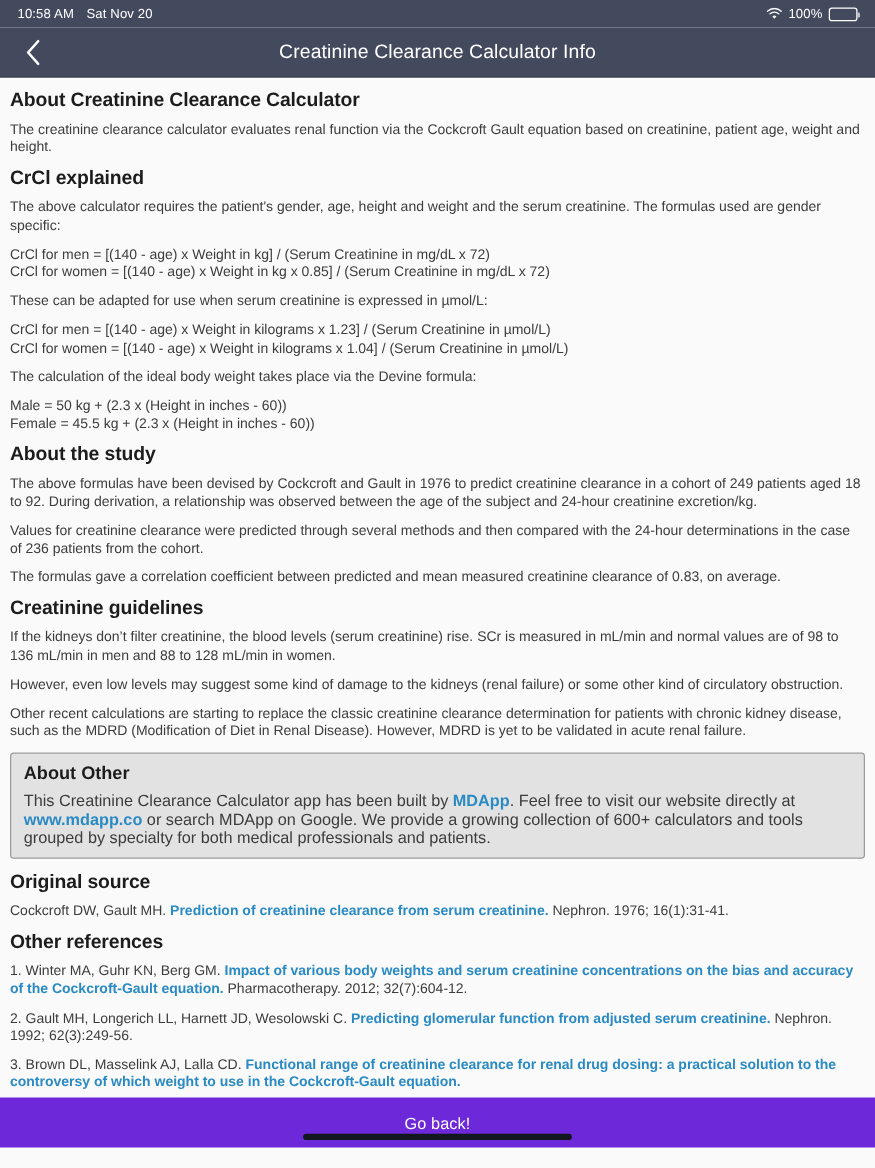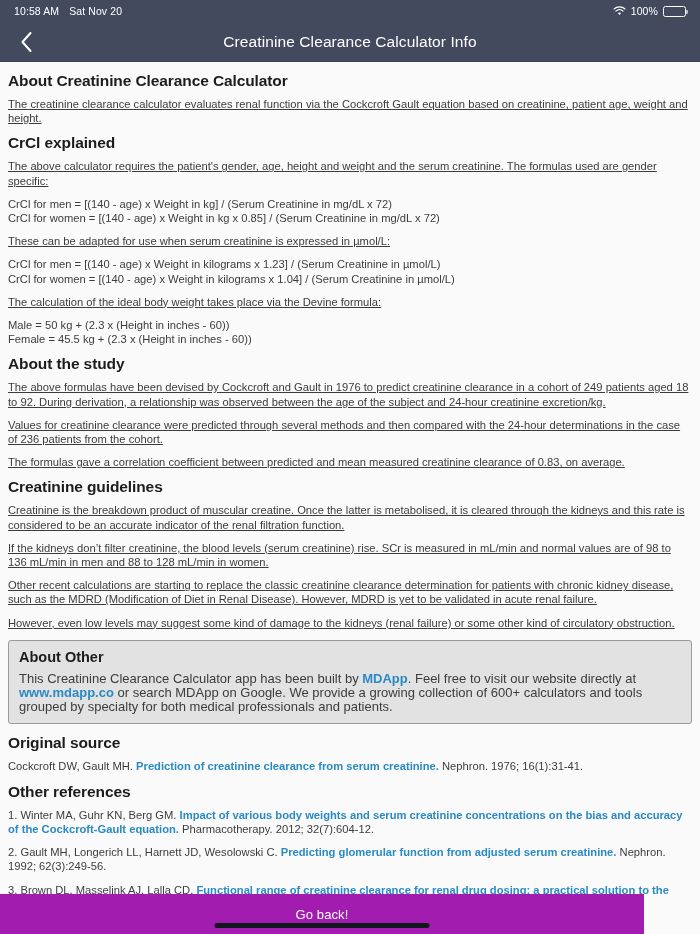--- a/index.html
+++ b/index.html
@@ -92,21 +92,20 @@
     margin: 9px 0 7px 0;
     letter-spacing: -.1px;
   }
   h2.section-title:first-child { margin-top: 1px; }
 
   p.para {
     font-size: 11.2px;
     line-height: 14.2px;
     color: #3c3c3c;
     margin: 0 0 9px 0;
-    text-decoration: underline;
   }
   p.para:last-child { margin-bottom: 0; }
 
   .formula {
     font-size: 11.2px;
     line-height: 14.2px;
     color: #3c3c3c;
     margin: 0 0 9px 0;
     white-space: pre-line;
   }
@@ -141,24 +140,24 @@
   .ref {
     font-size: 11.2px;
     line-height: 14.2px;
     color: #3c3c3c;
     margin: 0 0 9px 0;
   }
 
   
   .bottom-bar {
     position: absolute;
-    left: 0; bottom: 0;
-    width: 644px;
+    left: 0; bottom: 16px;
+    width: 700px;
     height: 40px;
-    background: #a21caf;
+    background: #6d28d9;
     display: flex;
     align-items: center;
     justify-content: center;
     cursor: pointer;
   }
   .bottom-bar-label {
     color: #ffffff;
     font-size: 13px;
     letter-spacing: .1px;
   }
@@ -220,24 +219,23 @@
   <p class="para">The calculation of the ideal body weight takes place via the Devine formula:</p>
   <div class="formula">Male = 50 kg + (2.3 x (Height in inches - 60))
 Female = 45.5 kg + (2.3 x (Height in inches - 60))</div>
 
   <h2 class="section-title">About the study</h2>
   <p class="para">The above formulas have been devised by Cockcroft and Gault in 1976 to predict creatinine clearance in a cohort of 249 patients aged 18 to 92. During derivation, a relationship was observed between the age of the subject and 24-hour creatinine excretion/kg.</p>
   <p class="para">Values for creatinine clearance were predicted through several methods and then compared with the 24-hour determinations in the case of 236 patients from the cohort.</p>
   <p class="para">The formulas gave a correlation coefficient between predicted and mean measured creatinine clearance of 0.83, on average.</p>
 
   <h2 class="section-title">Creatinine guidelines</h2>
-  <p class="para">Creatinine is the breakdown product of muscular creatine. Once the latter is metabolised, it is cleared through the kidneys and this rate is considered to be an accurate indicator of the renal filtration function.</p>
   <p class="para">If the kidneys don’t filter creatinine, the blood levels (serum creatinine) rise. SCr is measured in mL/min and normal values are of 98 to 136 mL/min in men and 88 to 128 mL/min in women.</p>
+  <p class="para">However, even low levels may suggest some kind of damage to the kidneys (renal failure) or some other kind of circulatory obstruction.</p>
   <p class="para">Other recent calculations are starting to replace the classic creatinine clearance determination for patients with chronic kidney disease, such as the MDRD (Modification of Diet in Renal Disease). However, MDRD is yet to be validated in acute renal failure.</p>
-  <p class="para">However, even low levels may suggest some kind of damage to the kidneys (renal failure) or some other kind of circulatory obstruction.</p>
 
   <div class="mdapp-box">
     <h3>About Other</h3>
     <p><span>This Creatinine Clearance Calculator app has been built by </span><a class="link" href="#">MDApp</a><span>. Feel free to visit our website directly at </span><a class="link" href="#">www.mdapp.co</a><span> or search MDApp on Google. We provide a growing collection of 600+ calculators and tools grouped by specialty for both medical professionals and patients.</span></p>
   </div>
 
   <h2 class="section-title">Original source</h2>
   <p class="ref"><span>Cockcroft DW, Gault MH. </span><a class="link" href="#">Prediction of creatinine clearance from serum creatinine.</a><span>  Nephron. 1976; 16(1):31-41.</span></p>
 
   <h2 class="section-title">Other references</h2>

